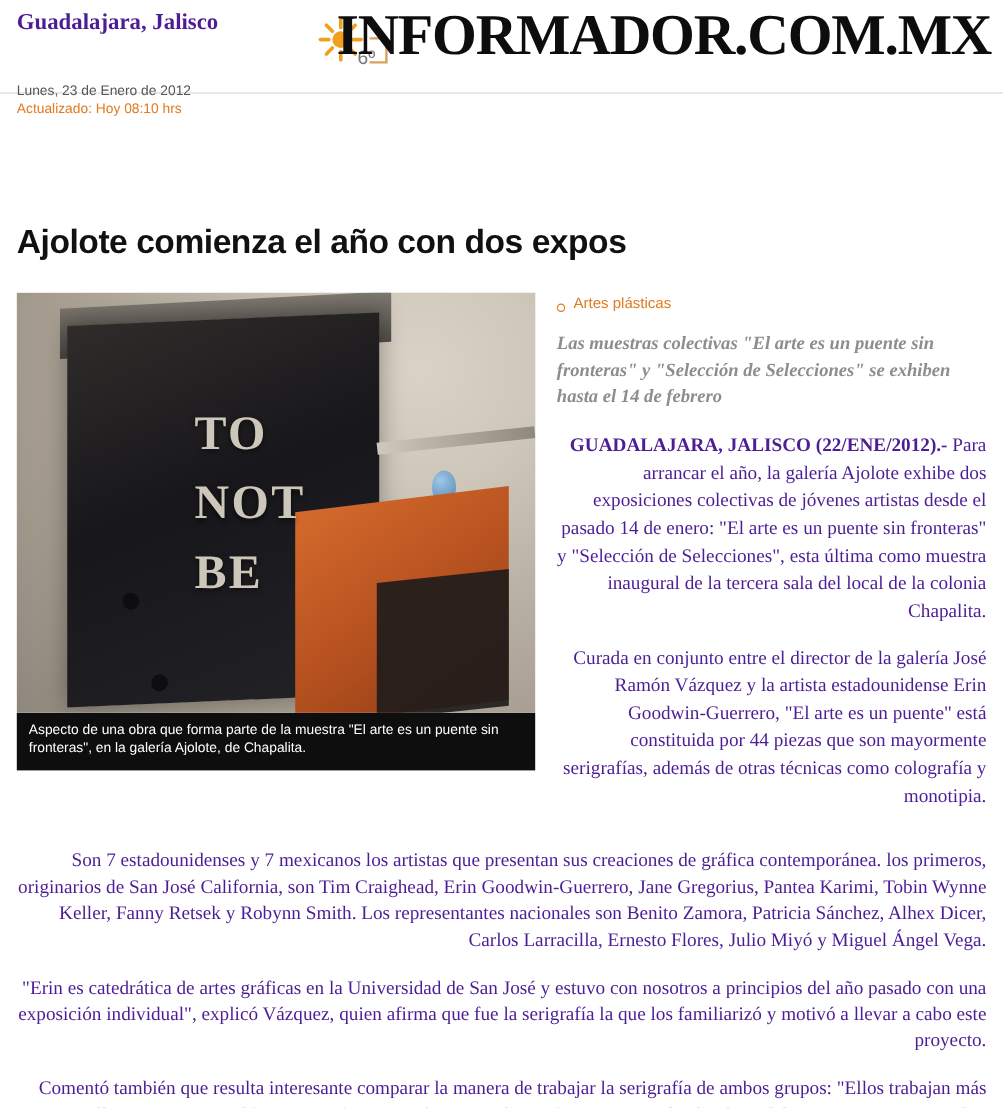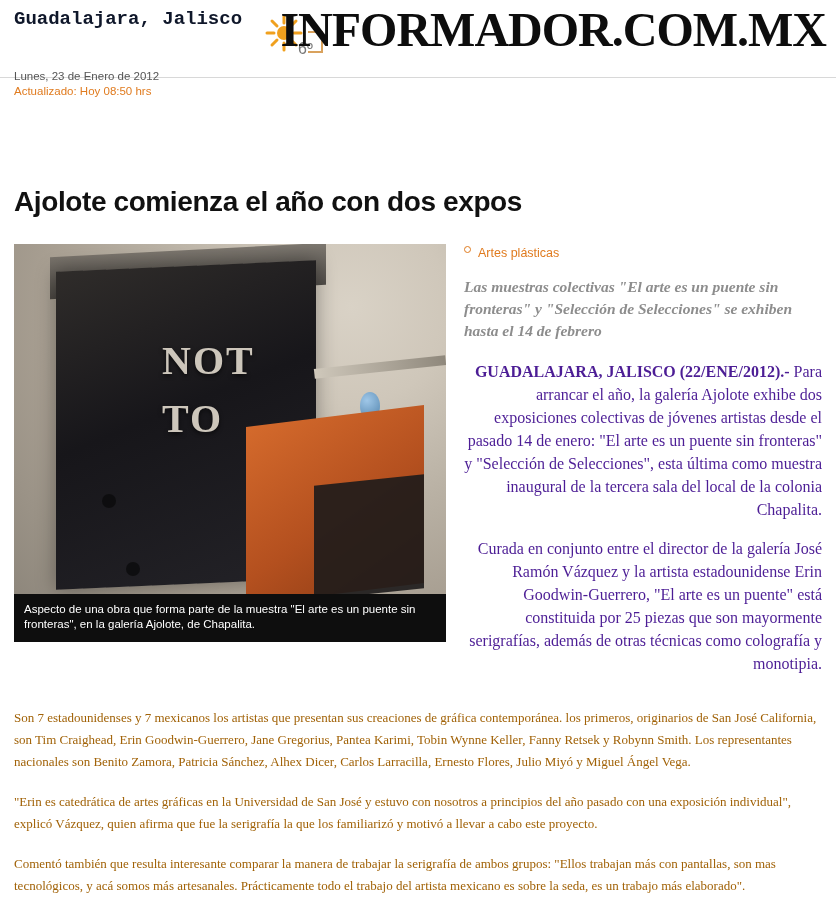--- a/index.html
+++ b/index.html
@@ -18,24 +18,24 @@
   }
 
   
   .masthead {
     position: relative;
     height: 78px;
     border-bottom: 1px solid #d8d8d8;
     padding: 6px 14px 0 14px;
   }
   .city {
-    font-family: Liberation Mono, monospace;
+    font-family: Liberation Serif, serif;
     font-weight: bold;
     font-size: 19px;
-    color: #0f172a;
+    color: #4c1d95;
     letter-spacing: 0px;
     margin: 2px 0 4px 0;
   }
   .datum {
     font-size: 11.5px;
     color: #555;
     margin-bottom: 3px;
     margin-top: 40px;
   }
   .updated {
@@ -195,21 +195,21 @@
     min-height: 48px;
   }
 
   
   .sidecol {
     flex: 1 1 auto;
     padding-top: 2px;
   }
   .kicker {
     display: flex;
-    align-items: flex-start;
+    align-items: flex-end;
     gap: 7px;
     color: #e07b1f;
     font-size: 12.5px;
     margin-bottom: 16px;
   }
   .kicker .ring {
     width: 7px; height: 7px;
     border: 1.6px solid #e07b1f;
     border-radius: 50%;
     display: inline-block;
@@ -231,33 +231,34 @@
     margin: 0 0 16px 0;
     text-align: right;
   }
   .body-p b { font-weight: bold; }
 
   .fullbody {
     padding: 16px 14px 0 14px;
   }
   .fullbody p {
     font-family: "Liberation Serif", serif;
-    font-size: 13px;
+    font-size: 16px;
     line-height: 22px;
-    color: #a16207;
+    color: #4c1d95;
     margin: 0 0 18px 0;
+    text-align: right;
   }
 </style>
 </head>
 <body>
 
 <div class="masthead">
   <div class="city">Guadalajara, Jalisco</div>
   <div class="datum">Lunes, 23 de Enero de 2012</div>
-  <div class="updated">Actualizado: Hoy 08:50 hrs</div>
+  <div class="updated">Actualizado: Hoy 08:10 hrs</div>
 
   <div class="weather">
     <svg width="70" height="52" viewBox="0 0 70 52">
       <g stroke="#f0a01e" stroke-width="3" stroke-linecap="round">
         <line x1="22" y1="4" x2="22" y2="11"></line>
         <line x1="22" y1="31" x2="22" y2="38"></line>
         <line x1="5" y1="21" x2="12" y2="21"></line>
         <line x1="32" y1="21" x2="39" y2="21"></line>
         <line x1="10" y1="9" x2="15" y2="14"></line>
         <line x1="29" y1="28" x2="34" y2="33"></line>
@@ -283,38 +284,39 @@
         <div class="bg"></div>
         <div class="slabtop"></div>
         <div class="slab"></div>
         <div class="barrod"></div>
         <div class="knob"></div>
         <div class="rust"></div>
         <div class="rust2"></div>
         <div class="dot1"></div>
         <div class="dot2"></div>
         <div class="phototext">
+          <div>TO</div>
           <div>NOT</div>
-          <div>TO</div>
+          <div>BE</div>
         </div>
       </div>
       <div class="caption">Aspecto de una obra que forma parte de la muestra "El arte es un puente sin fronteras", en la galería Ajolote, de Chapalita.</div>
     </div>
 
     <div class="sidecol">
       <div class="kicker">
         <span class="ring"></span>
         <span>Artes plásticas</span>
       </div>
 
       <div class="standfirst">Las muestras colectivas "El arte es un puente sin fronteras" y "Selección de Selecciones" se exhiben hasta el 14 de febrero</div>
 
       <p class="body-p"><b>GUADALAJARA, JALISCO (22/ENE/2012).-</b><span> Para arrancar el año, la galería Ajolote exhibe dos exposiciones colectivas de jóvenes artistas desde el pasado 14 de enero: "El arte es un puente sin fronteras" y "Selección de Selecciones", esta última como muestra inaugural de la tercera sala del local de la colonia Chapalita.</span></p>
 
-      <p class="body-p">Curada en conjunto entre el director de la galería José Ramón Vázquez y la artista estadounidense Erin Goodwin-Guerrero, "El arte es un puente" está constituida por 25 piezas que son mayormente serigrafías, además de otras técnicas como colografía y monotipia.</p>
+      <p class="body-p">Curada en conjunto entre el director de la galería José Ramón Vázquez y la artista estadounidense Erin Goodwin-Guerrero, "El arte es un puente" está constituida por 44 piezas que son mayormente serigrafías, además de otras técnicas como colografía y monotipia.</p>
     </div>
   </div>
 </div>
 
 <div class="fullbody">
   <p>Son 7 estadounidenses y 7 mexicanos los artistas que presentan sus creaciones de gráfica contemporánea. los primeros, originarios de San José California, son Tim Craighead, Erin Goodwin-Guerrero, Jane Gregorius, Pantea Karimi, Tobin Wynne Keller, Fanny Retsek y Robynn Smith. Los representantes nacionales son Benito Zamora, Patricia Sánchez, Alhex Dicer, Carlos Larracilla, Ernesto Flores, Julio Miyó y Miguel Ángel Vega.</p>
   <p>"Erin es catedrática de artes gráficas en la Universidad de San José y estuvo con nosotros a principios del año pasado con una exposición individual", explicó Vázquez, quien afirma que fue la serigrafía la que los familiarizó y motivó a llevar a cabo este proyecto.</p>
   <p>Comentó también que resulta interesante comparar la manera de trabajar la serigrafía de ambos grupos: "Ellos trabajan más con pantallas, son mas tecnológicos, y acá somos más artesanales. Prácticamente todo el trabajo del artista mexicano es sobre la seda, es un trabajo más elaborado".</p>
 </div>
 

